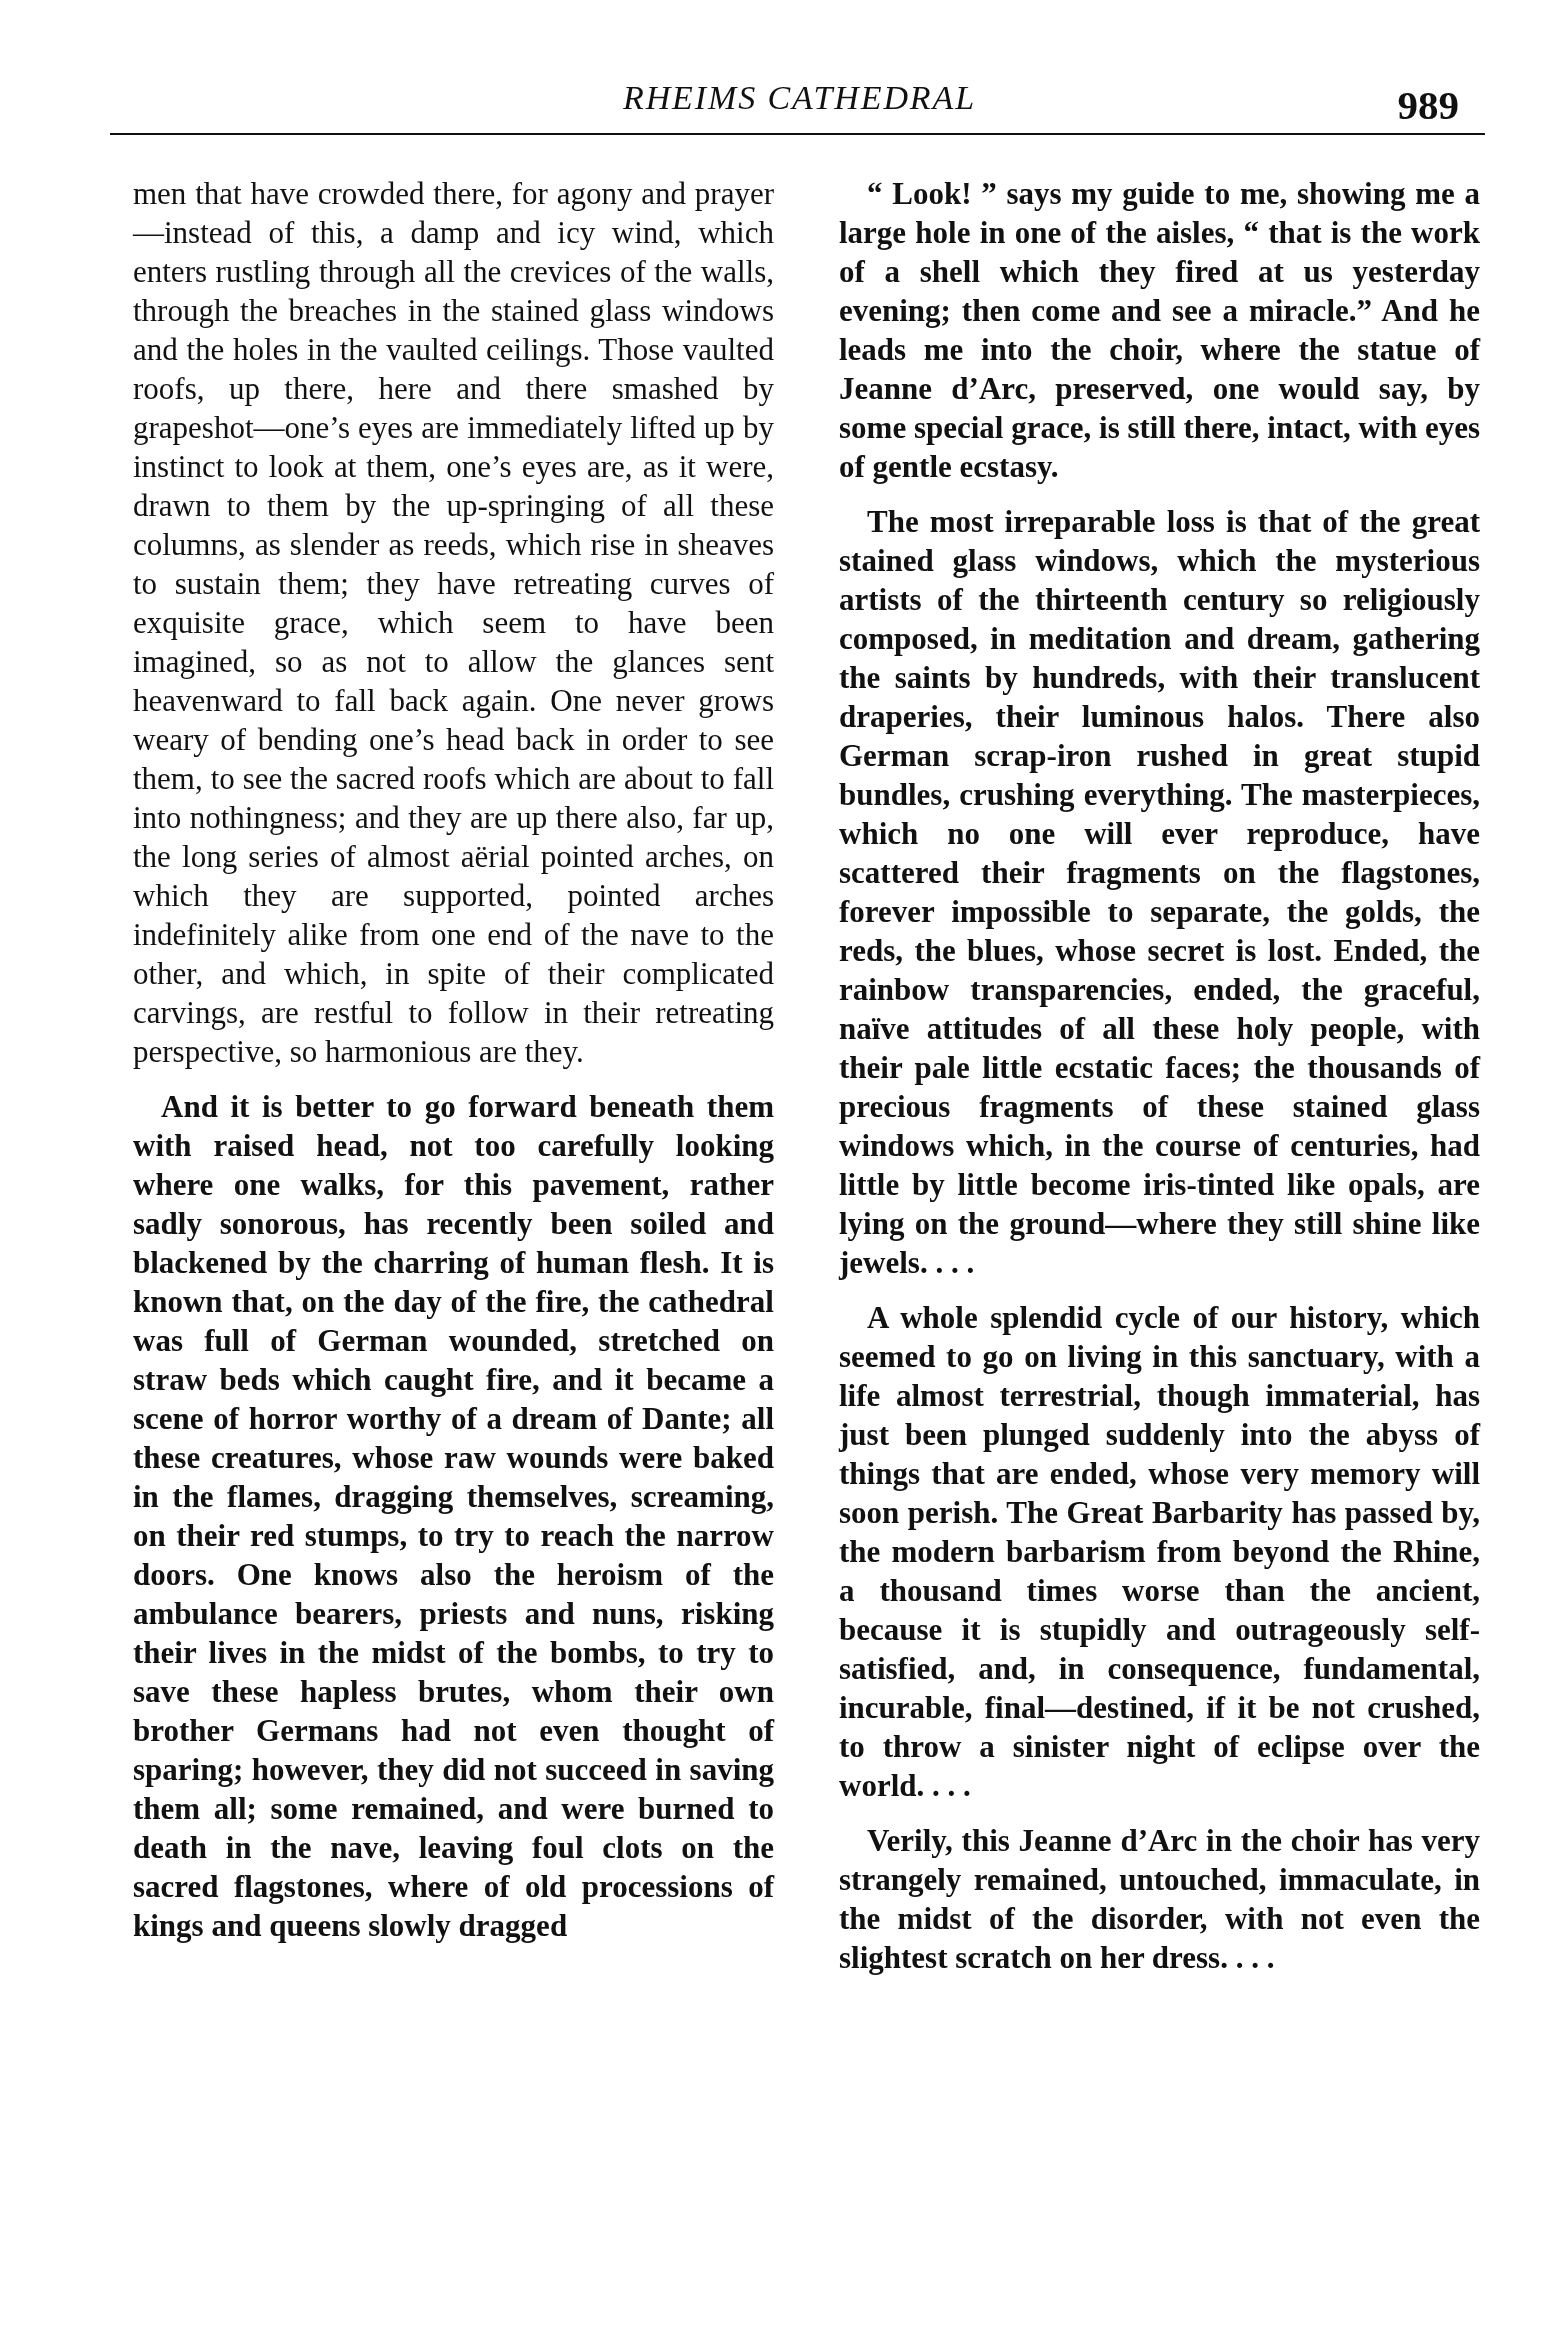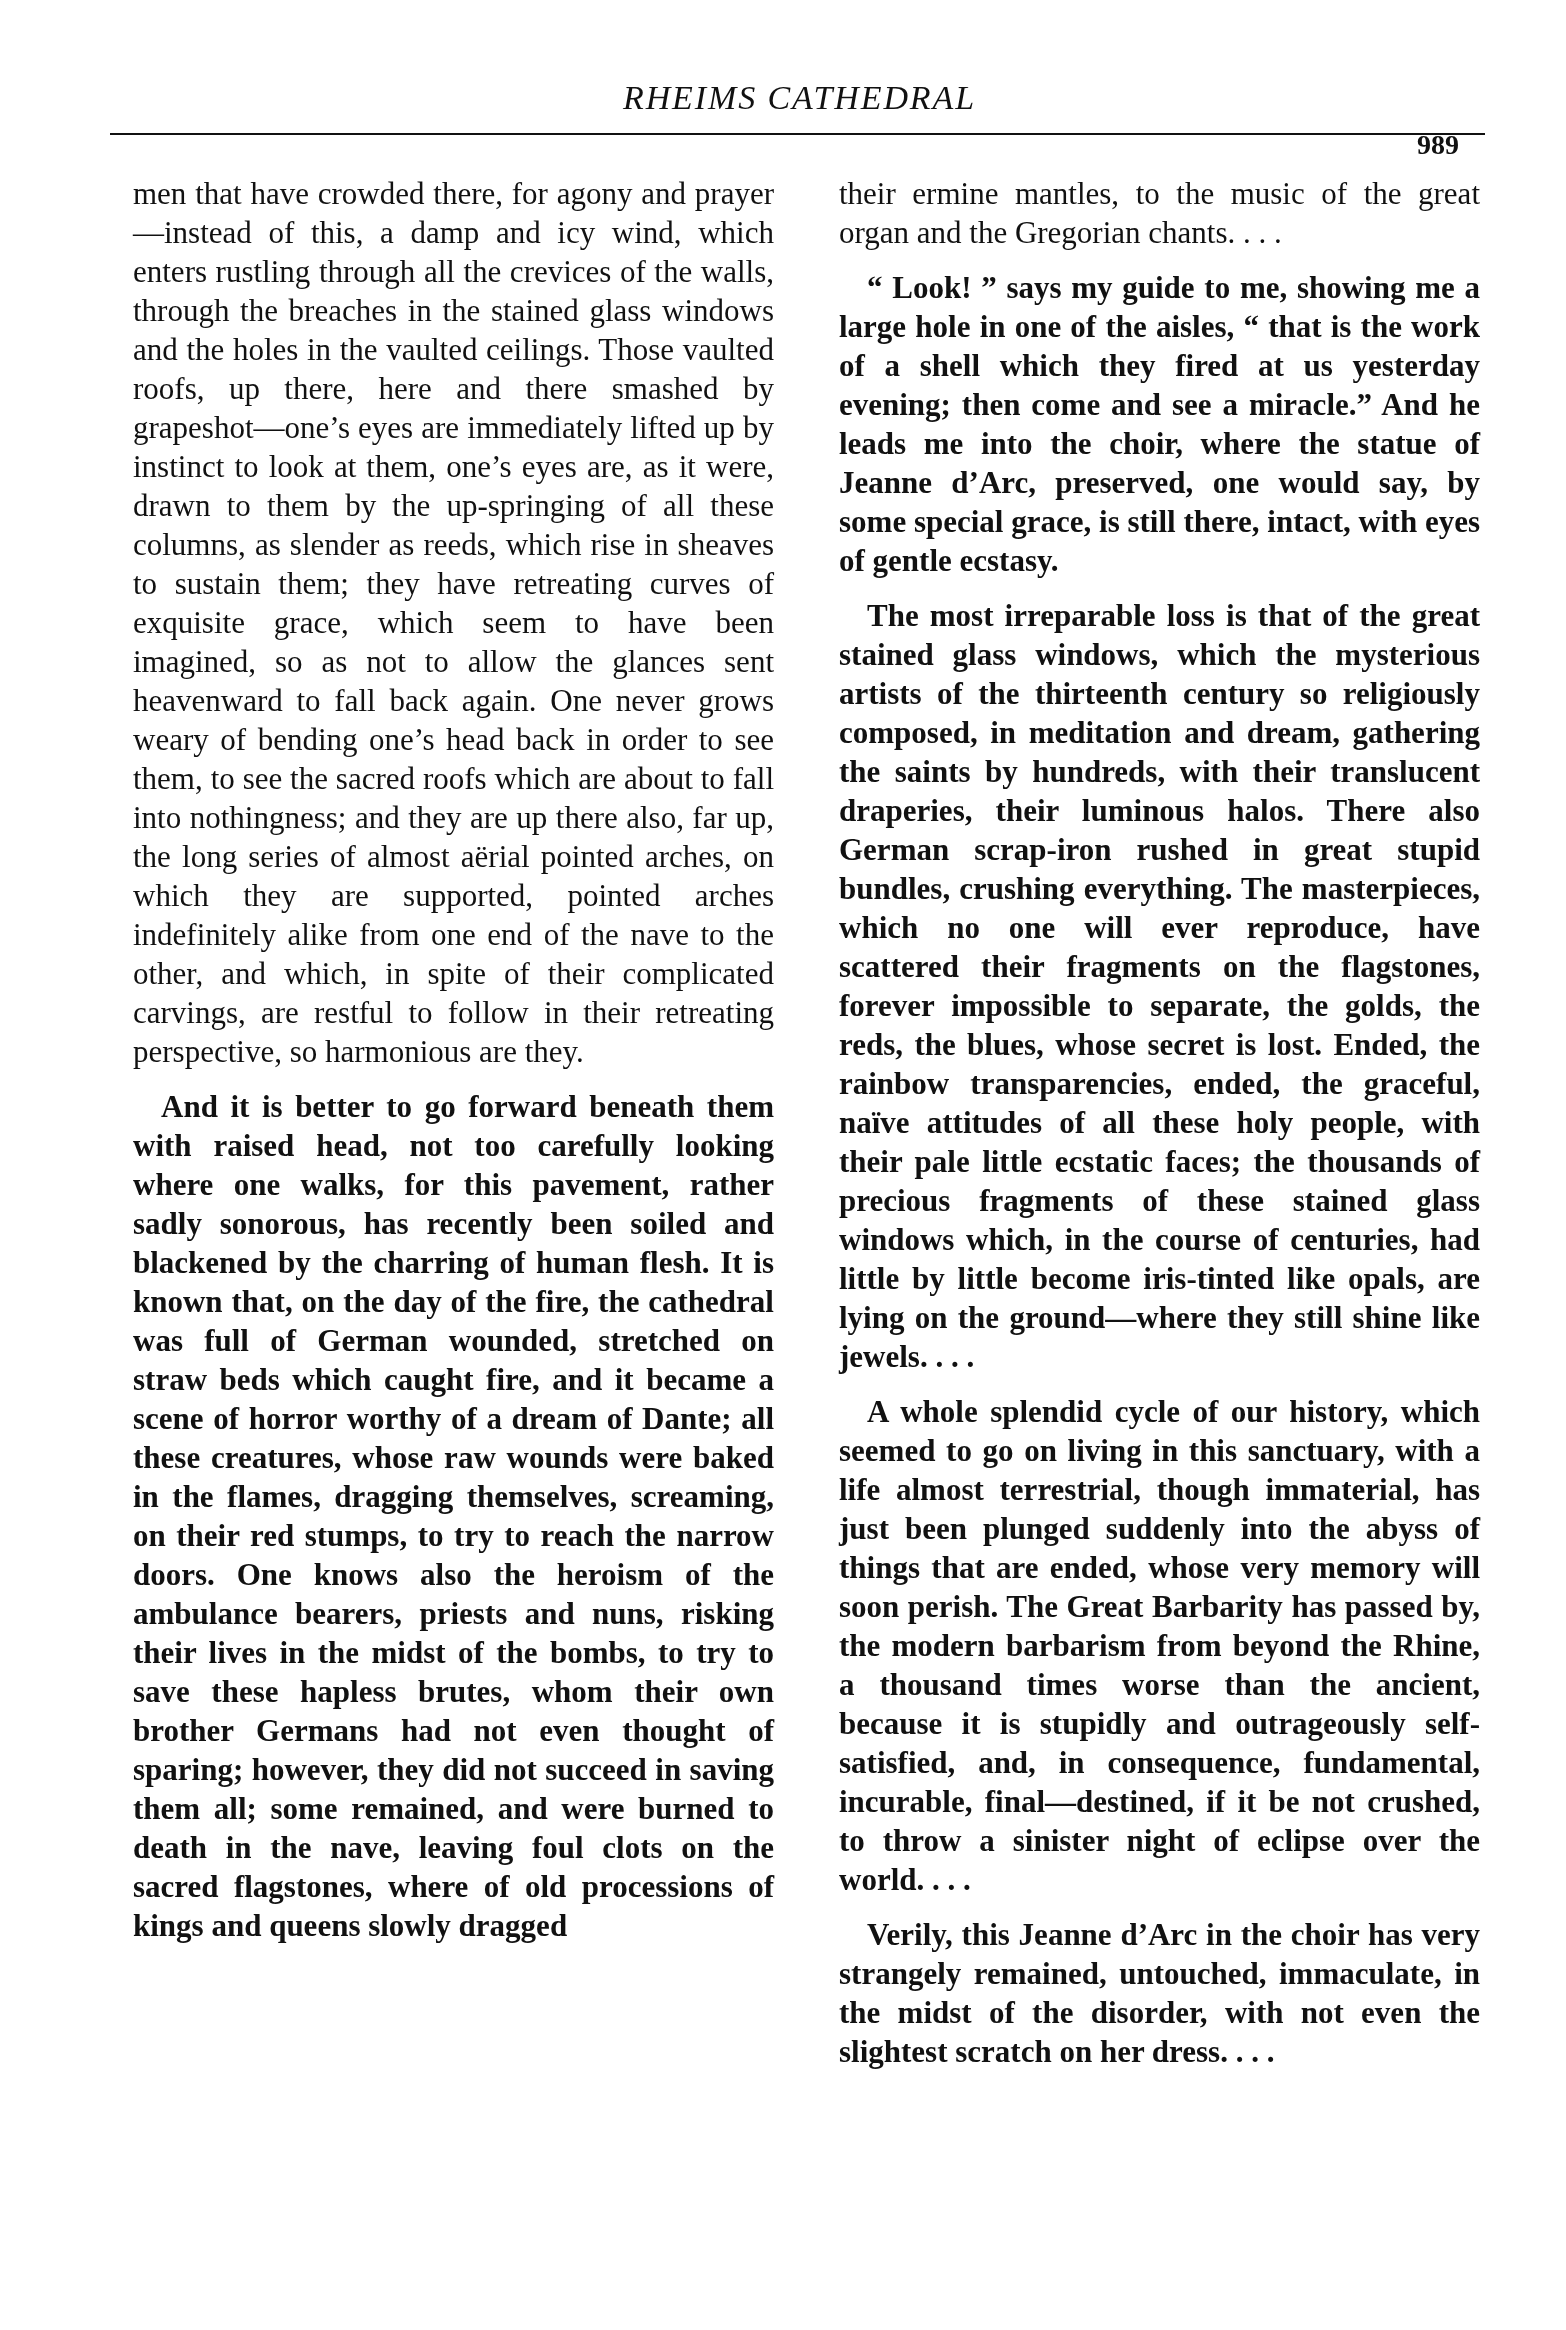--- a/index.html
+++ b/index.html
@@ -1,21 +1,21 @@
 <!DOCTYPE html>
 <html style="font-size:7.5px"><head>
 <meta charset="utf-8">
 <style>
   html, body { margin: 0; padding: 0; background: #ffffff; }
   body { width: 1567px; height: 2457px; position: relative; overflow: hidden;
          font-family: "Liberation Serif", "DejaVu Serif", serif; color: #111111; }
   .header { position: absolute; top: 70px; left: 112px; width: 1375px; height: 56px; }
   .running-title { position: absolute; left: 0; right: 0; top: 9.3px; text-align: center;
          font-style: italic; font-size: 34px; letter-spacing: 1.9px; }
-  .page-number { position: absolute; right: 28px; top: 11.2px; font-size: 28px; font-weight: bold; margin-top: 48px; }
+  .page-number { position: absolute; right: 28px; top: 11.2px; font-size: 41px; font-weight: bold; }
   .rule { position: absolute; top: 133px; left: 110px; width: 1375px; height: 2.3px; background: #111; }
   .column { position: absolute; top: 158px; width: 673px; font-size: 31px; line-height: 39px;
             text-align: justify; hyphens: none; }
   .col-left { left: 117px; }
   .col-right { left: 823px; }
   .column p { margin: 16px; text-indent: 0; }
   .column p.indent { text-indent: 28px; font-weight: bold; }
 </style>
 </head>
 <body>
@@ -25,19 +25,18 @@
   <div class="page-number">989</div>
 </div>
 <div class="rule"></div>
 
 <div class="column col-left">
   <p>men that have crowded there, for agony and prayer—instead of this, a damp and icy wind, which enters rustling through all the crevices of the walls, through the breaches in the stained glass windows and the holes in the vaulted ceilings. Those vaulted roofs, up there, here and there smashed by grapeshot—one’s eyes are immediately lifted up by instinct to look at them, one’s eyes are, as it were, drawn to them by the up-springing of all these columns, as slender as reeds, which rise in sheaves to sustain them; they have retreating curves of exquisite grace, which seem to have been imagined, so as not to allow the glances sent heavenward to fall back again. One never grows weary of bending one’s head back in order to see them, to see the sacred roofs which are about to fall into nothingness; and they are up there also, far up, the long series of almost aërial pointed arches, on which they are supported, pointed arches indefinitely alike from one end of the nave to the other, and which, in spite of their complicated carvings, are restful to follow in their retreating perspective, so harmonious are they.</p>
   <p class="indent">And it is better to go forward beneath them with raised head, not too carefully looking where one walks, for this pavement, rather sadly sonorous, has recently been soiled and blackened by the charring of human flesh. It is known that, on the day of the fire, the cathedral was full of German wounded, stretched on straw beds which caught fire, and it became a scene of horror worthy of a dream of Dante; all these creatures, whose raw wounds were baked in the flames, dragging themselves, screaming, on their red stumps, to try to reach the narrow doors. One knows also the heroism of the ambulance bearers, priests and nuns, risking their lives in the midst of the bombs, to try to save these hapless brutes, whom their own brother Germans had not even thought of sparing; however, they did not succeed in saving them all; some remained, and were burned to death in the nave, leaving foul clots on the sacred flagstones, where of old processions of kings and queens slowly dragged</p>
 </div>
 
 <div class="column col-right">
-  <p>their ermine mantles, to the music of the great organ and the Gregorian chants. . . .</p>
   <p class="indent">“ Look! ” says my guide to me, showing me a large hole in one of the aisles, “ that is the work of a shell which they fired at us yesterday evening; then come and see a miracle.” And he leads me into the choir, where the statue of Jeanne d’Arc, preserved, one would say, by some special grace, is still there, intact, with eyes of gentle ecstasy.</p>
   <p class="indent">The most irreparable loss is that of the great stained glass windows, which the mysterious artists of the thirteenth century so religiously composed, in meditation and dream, gathering the saints by hundreds, with their translucent draperies, their luminous halos. There also German scrap-iron rushed in great stupid bundles, crushing everything. The masterpieces, which no one will ever reproduce, have scattered their fragments on the flagstones, forever impossible to separate, the golds, the reds, the blues, whose secret is lost. Ended, the rainbow transparencies, ended, the graceful, naïve attitudes of all these holy people, with their pale little ecstatic faces; the thousands of precious fragments of these stained glass windows which, in the course of centuries, had little by little become iris-tinted like opals, are lying on the ground—where they still shine like jewels. . . .</p>
   <p class="indent">A whole splendid cycle of our history, which seemed to go on living in this sanctuary, with a life almost terrestrial, though immaterial, has just been plunged suddenly into the abyss of things that are ended, whose very memory will soon perish. The Great Barbarity has passed by, the modern barbarism from beyond the Rhine, a thousand times worse than the ancient, because it is stupidly and outrageously self-satisfied, and, in consequence, fundamental, incurable, final—destined, if it be not crushed, to throw a sinister night of eclipse over the world. . . .</p>
   <p class="indent">Verily, this Jeanne d’Arc in the choir has very strangely remained, untouched, immaculate, in the midst of the disorder, with not even the slightest scratch on her dress. . . .</p>
 </div>
 
 
 </body></html>

